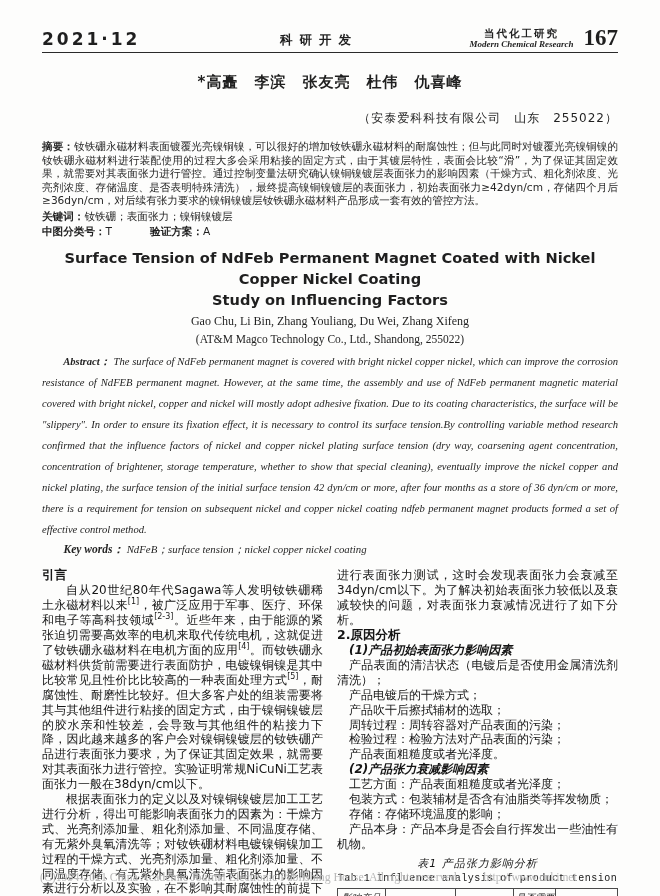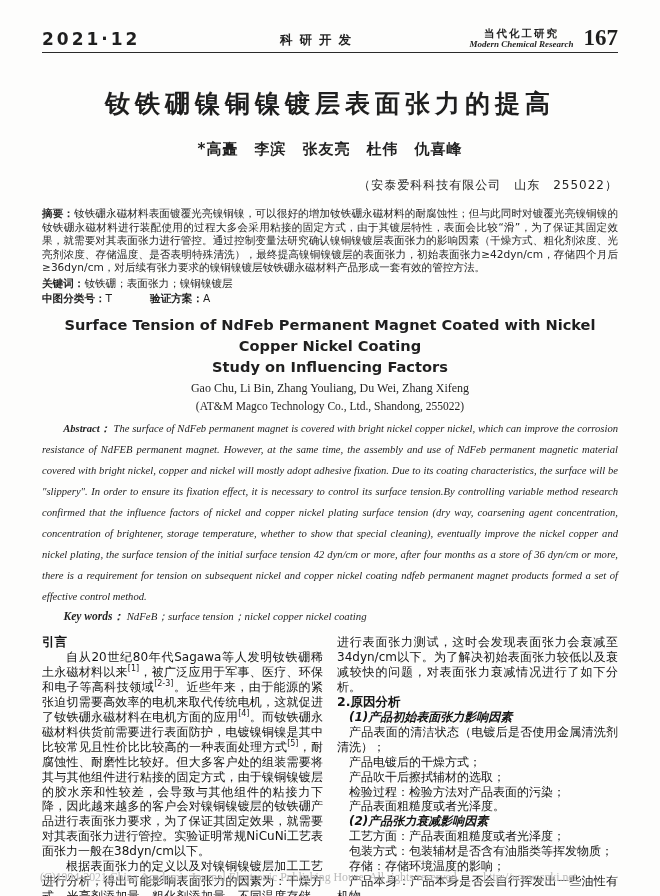--- a/index.html
+++ b/index.html
@@ -67,21 +67,20 @@
     <span class="section-name">科研开发</span>
     <span class="hdr-right">
       <span class="journal-names">
         <div class="journal-cn">当代化工研究</div>
         <div class="journal-en">Modern Chemical Research</div>
       </span>
       <span class="page-num">167</span>
     </span>
   </div>
 
-  <div class="cn-title">钕铁硼镍铜镍镀层表面张力的提高</div>
   <div class="cn-authors">*高矗　李滨　张友亮　杜伟　仇喜峰</div>
   <div class="cn-affil">（安泰爱科科技有限公司　山东　255022）</div>
 
   <div class="cn-abs">
     <span class="lbl">摘要：</span><span>钕铁硼永磁材料表面镀覆光亮镍铜镍，可以很好的增加钕铁硼永磁材料的耐腐蚀性；但与此同时对镀覆光亮镍铜镍的钕铁硼永磁材料进行装配使用的过程大多会采用粘接的固定方式，由于其镀层特性，表面会比较“滑”，为了保证其固定效果，就需要对其表面张力进行管控。通过控制变量法研究确认镍铜镍镀层表面张力的影响因素（干燥方式、粗化剂浓度、光亮剂浓度、存储温度、是否表明特殊清洗），最终提高镍铜镍镀层的表面张力，初始表面张力≥42dyn/cm，存储四个月后≥36dyn/cm，对后续有张力要求的镍铜镍镀层钕铁硼永磁材料产品形成一套有效的管控方法。</span>
   </div>
   <div class="meta-line">
     <span class="lbl">关键词：</span><span>钕铁硼；表面张力；镍铜镍镀层</span>
   </div>
   <div class="meta-line">
@@ -111,20 +110,21 @@
       </div>
     <div class="col" id="col-right">
 
       <div id="right-paras">
           <div class="p0">进行表面张力测试，这时会发现表面张力会衰减至34dyn/cm以下。为了解决初始表面张力较低以及衰减较快的问题，对表面张力衰减情况进行了如下分析。</div>
           <div class="h1">2.原因分析</div>
           <div class="h2">(1)产品初始表面张力影响因素</div>
           <div class="li">产品表面的清洁状态（电镀后是否使用金属清洗剂清洗）；</div>
           <div class="li">产品电镀后的干燥方式；</div>
           <div class="li">产品吹干后擦拭辅材的选取；</div>
+          <div class="li">周转过程：周转容器对产品表面的污染；</div>
           <div class="li">检验过程：检验方法对产品表面的污染；</div>
           <div class="li">产品表面粗糙度或者光泽度。</div>
           <div class="h2">(2)产品张力衰减影响因素</div>
           <div class="li">工艺方面：产品表面粗糙度或者光泽度；</div>
           <div class="li">包装方式：包装辅材是否含有油脂类等挥发物质；</div>
           <div class="li">存储：存储环境温度的影响；</div>
           <div class="li">产品本身：产品本身是否会自行挥发出一些油性有机物。</div>
         </div>
       <div class="tbl-cap-cn">表1 产品张力影响分析</div>
       <div class="tbl-cap-en">Tab.1 Influence analysis of product tension</div>

